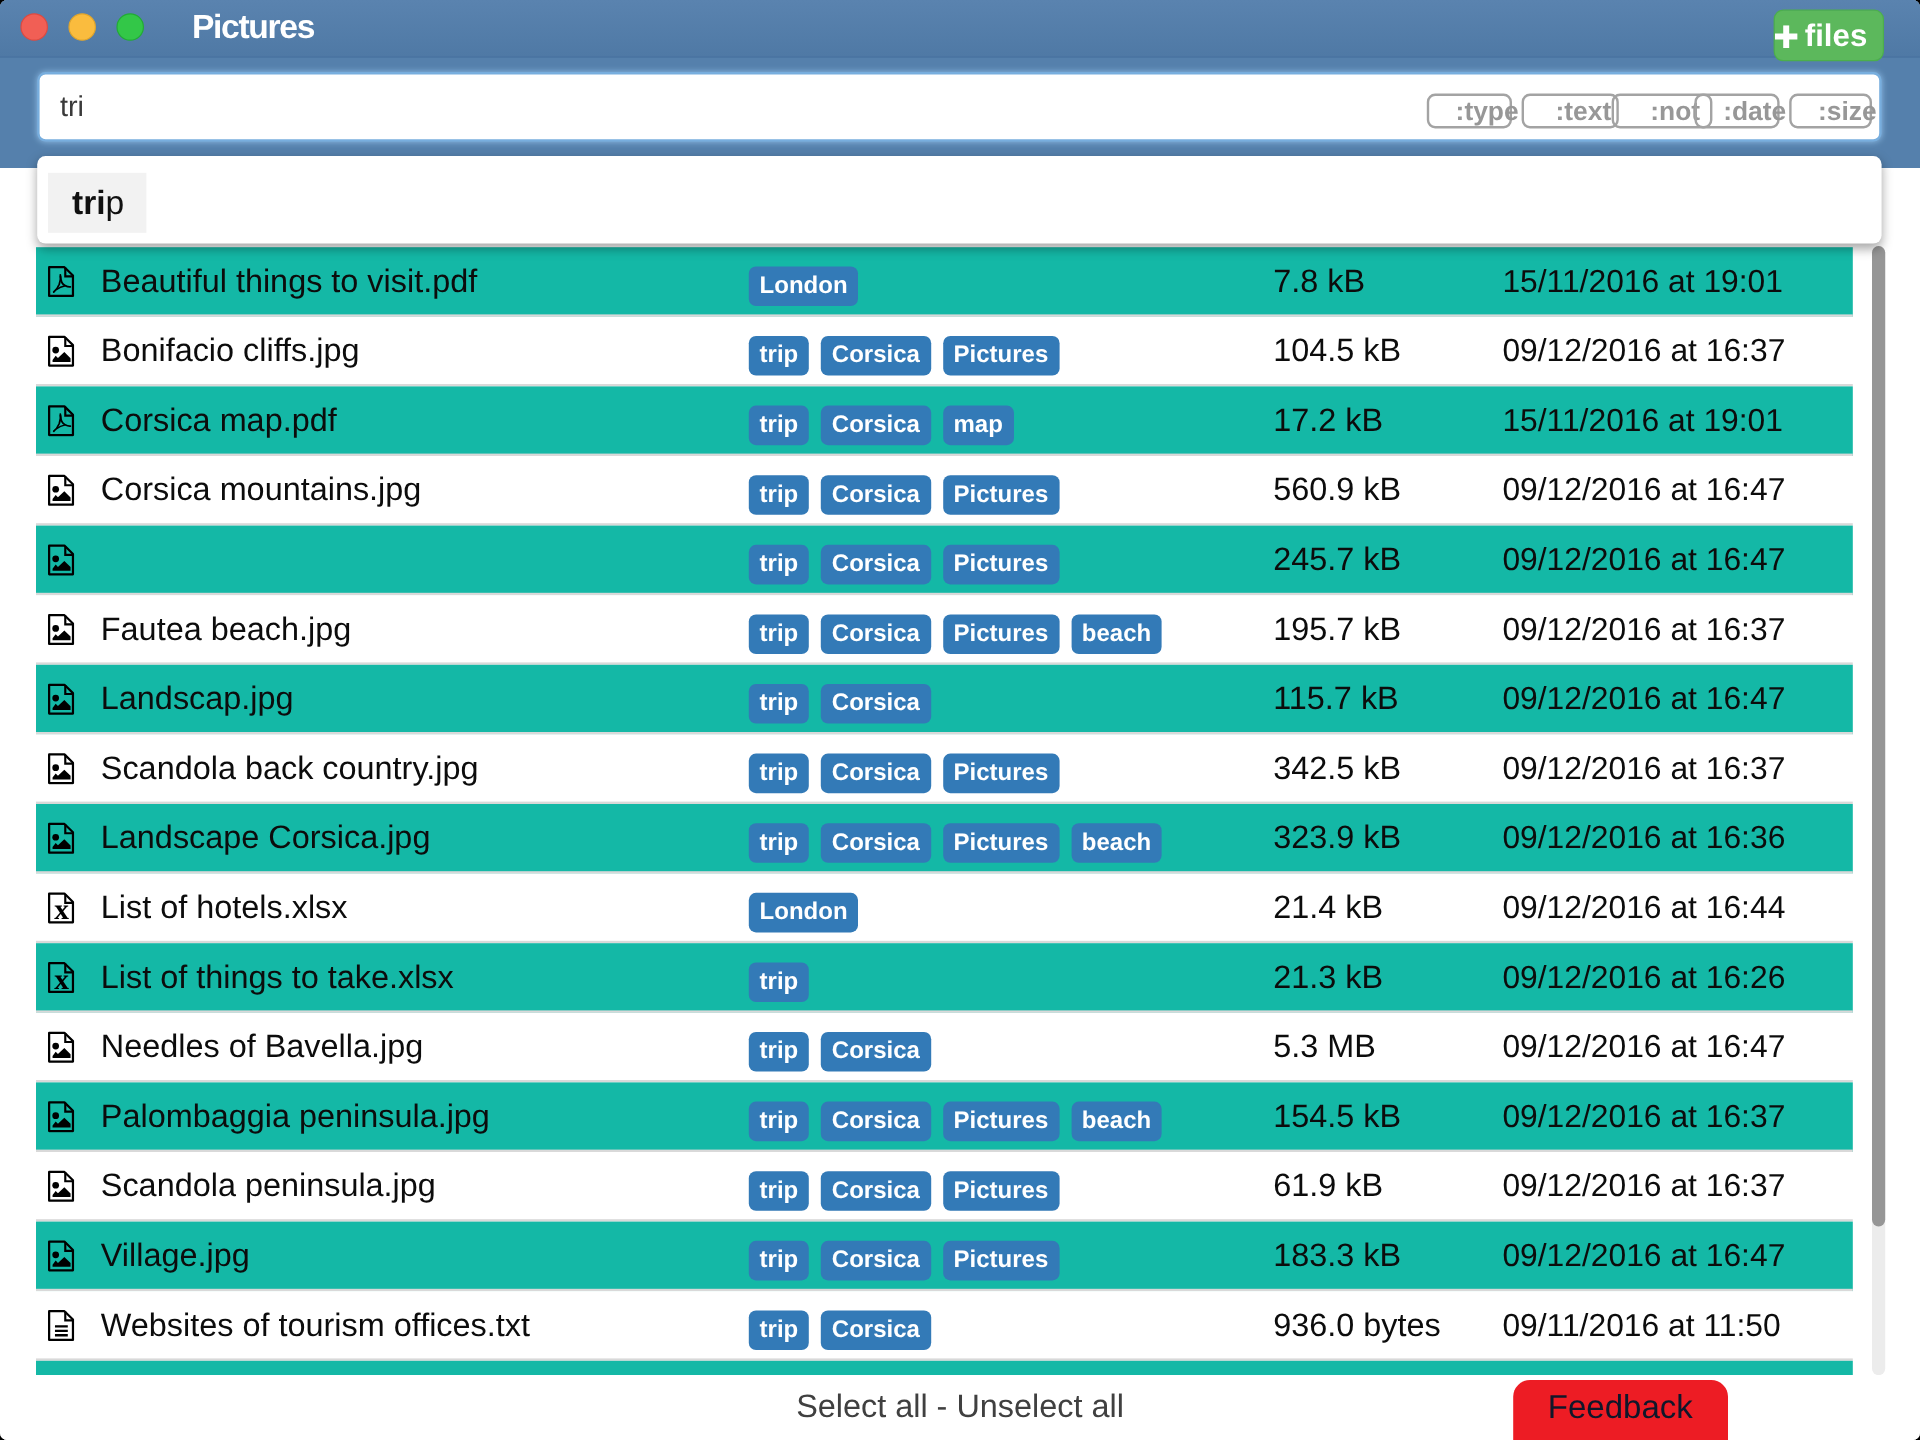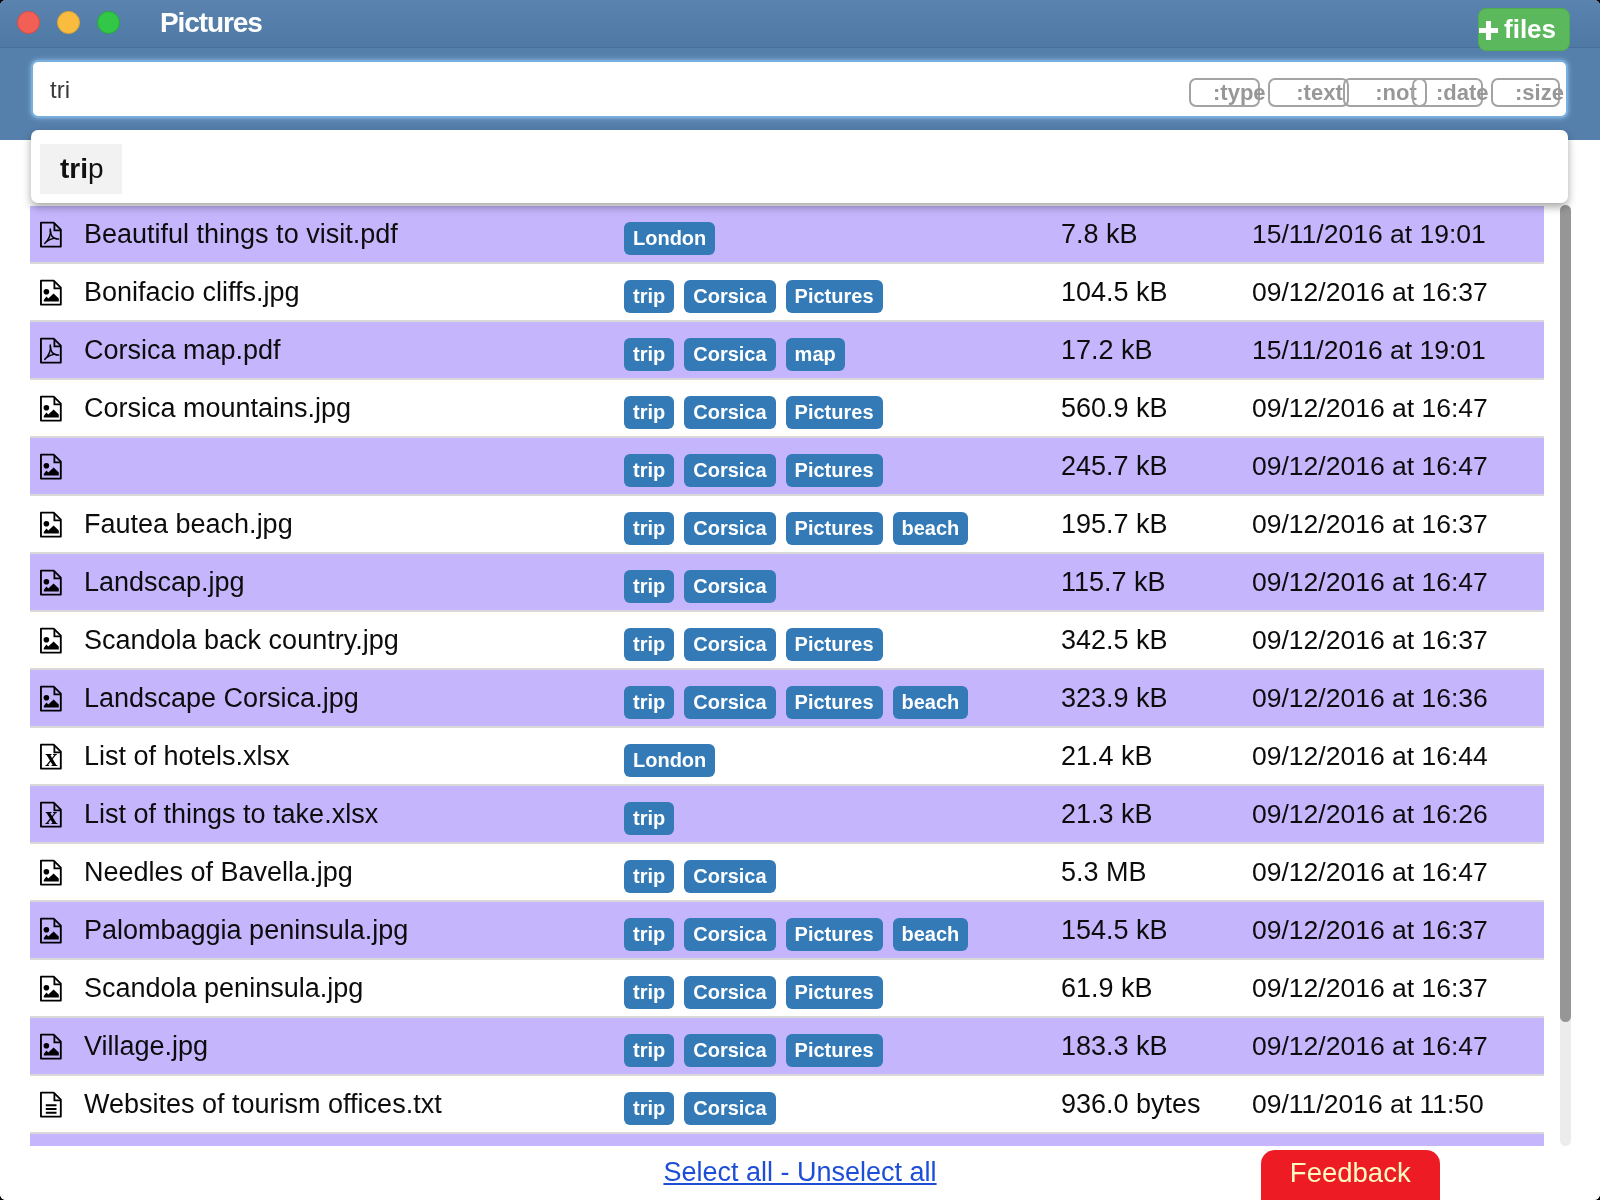--- a/index.html
+++ b/index.html
@@ -27,39 +27,39 @@
 #searchtext { position:absolute; left:17px; top:14px; font-size:24px; color:#3a3a3a; }
 .filt { position:absolute; top:16px; height:29px; border:2px solid #a3a3a3;
   border-radius:7px; color:#979797; font-size:22px; font-weight:bold;
   text-align:center; line-height:25px;padding-left:22px; }
 #dropdown { position:absolute; left:31px; top:130px; width:1537px; height:73px;
   background:#fff; border-radius:7px; box-shadow:0 4px 9px rgba(0,0,0,0.35); }
 #dditem { position:absolute; left:9px; top:14px; width:82px; height:50px;
   background:#f2f2f2; font-size:28px; color:#111; line-height:50px; padding-left:20px; }
 #list { position:absolute; left:0; top:140px; width:1600px; height:1006px; overflow:hidden; }
 .row { position:absolute; left:30px; width:1514px; height:58px; border-bottom:2px solid #d9d9d9; }
-.row.odd { background:#c4b5fd; }
+.row.odd { background:#14b8a6; }
 .row.even { background:#fff; }
 .ficon { position:absolute; left:10px; top:15.5px; width:23px; height:27px; }
 .fname { position:absolute; left:54px; top:0; font-size:27px; color:#0c0c0c; line-height:57px; }
 .tags { position:absolute; left:594px; top:16px; height:33px; white-space:nowrap; }
 .tag { display:inline-block; background:#337ab7; color:#fff; font-size:20px;
   font-weight:bold; height:33px; line-height:33px; padding:0 9px;
   border-radius:6px; margin-right:10px; }
 .fsize { position:absolute; left:1031px; top:0; font-size:27px; color:#0c0c0c; line-height:57px; }
 .fdate { position:absolute; left:1222px; top:0; font-size:26.5px; color:#0c0c0c; line-height:57px; }
 #sbtrack { position:absolute; left:1560px; top:205px; width:10.5px; height:941px;
   background:#ececec; border-radius:6px; }
 #sbthumb { position:absolute; left:1560px; top:205px; width:10.5px; height:817px;
   background:#969696; border-radius:6px; }
 #footer { position:absolute; left:0; top:1146px; width:1600px; height:54px; background:#fff; }
 #selectall { position:absolute; left:0; width:1600px; text-align:center; top:1157px;
-  font-size:27px; color:#1d4ed8;text-decoration:underline; }
+  font-size:27px; color:#404040; }
 #feedback { position:absolute; left:1260.5px; top:1149.5px; width:179.5px; height:51px;
-  background:#ed1c24; border-radius:14px 14px 0 0; color:#fef9c3; font-size:27.5px;
+  background:#ed1c24; border-radius:14px 14px 0 0; color:#0f172a; font-size:27.5px;
   text-align:center; line-height:45px; }
 </style>
 </head>
 <body>
 <div id="win">
   <div id="list">
 <div class="row odd" style="top:65.5px">
 <svg class="ficon" viewBox="0 0 23 27">
           <path d="M0.95,1.65 H13.7 L20.8,8.6 V25.6 H0.95 Z" fill="none" stroke="#000" stroke-width="1.85" stroke-linejoin="round"></path>
           <path d="M14.4,1.9 V9.35 H20.7" fill="none" stroke="#000" stroke-width="1.8"></path>

